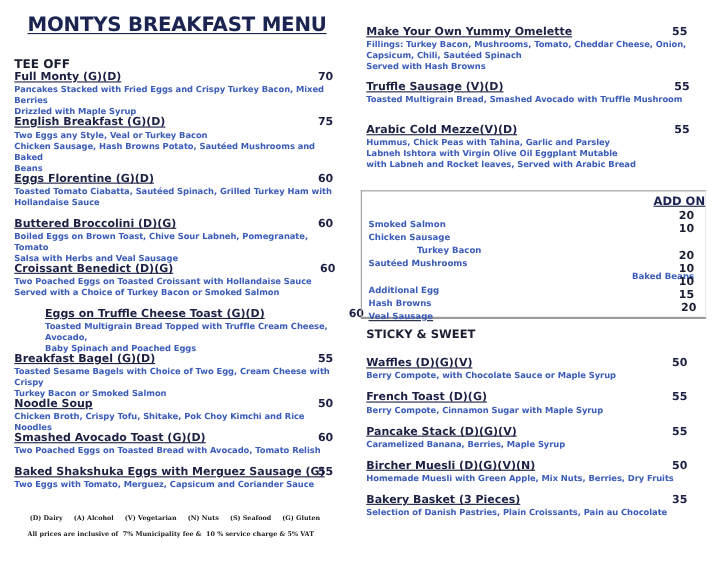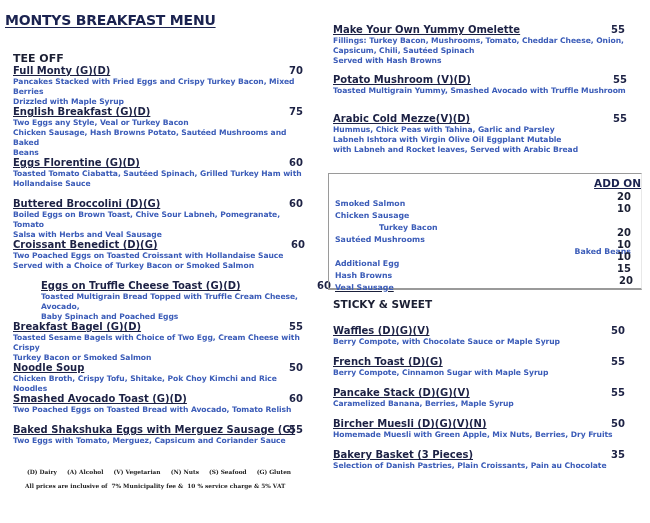--- a/index.html
+++ b/index.html
@@ -1,20 +1,20 @@
 <!DOCTYPE html>
 <html><head>
 <meta charset="utf-8">
 <style>
   * { box-sizing: border-box; margin: 0; padding: 0; }
   html, body { width: 650px; height: 523px; background: #ffffff; overflow: hidden; }
   body { position: relative; font-family: "DejaVu Sans", sans-serif; color: #1a1f3a; }
   .title {
-    position: absolute; left: 5px; top: 12px;
-    font-size: 14px; font-weight: bold; color: #1b2350;
+    position: absolute; left: 25px; top: 12px;
+    font-size: 18px; font-weight: bold; color: #1b2350;
     text-decoration: underline; text-decoration-thickness: 1px; text-underline-offset: 2px;
     letter-spacing: -0.2px;
   }
   .section-head {
     position: absolute; font-size: 11px; font-weight: bold; color: #1b1f33;
   }
   .item { position: absolute; width: 295px; }
   .item-name {
     font-size: 10px; font-weight: bold; color: #1c2144;
     text-decoration: underline; text-underline-offset: 1px;
@@ -117,23 +117,23 @@
 <div class="footnote">All prices are inclusive of  7% Municipality fee &amp;  10 % service charge &amp; 5% VAT</div>
 
 <div class="item" style="left:333px;top:24px;">
   <span class="item-name">Make Your Own Yummy Omelette</span>
   <span class="item-price" style="left:278px;">55</span>
   <div class="item-desc">Fillings: Turkey Bacon, Mushrooms, Tomato, Cheddar Cheese, Onion,
 Capsicum, Chili, Sautéed Spinach
 Served with Hash Browns</div>
 </div>
 <div class="item" style="left:333px;top:74px;">
-  <span class="item-name">Potato Mushroom (V)(D)</span>
+  <span class="item-name">Truffle Sausage (V)(D)</span>
   <span class="item-price" style="left:280px;">55</span>
-  <div class="item-desc">Toasted Multigrain Yummy, Smashed Avocado with Truffle Mushroom</div>
+  <div class="item-desc">Toasted Multigrain Bread, Smashed Avocado with Truffle Mushroom</div>
 </div>
 <div class="item" style="left:333px;top:113px;">
   <span class="item-name">Arabic Cold Mezze(V)(D)</span>
   <span class="item-price" style="left:280px;">55</span>
   <div class="item-desc">Hummus, Chick Peas with Tahina, Garlic and Parsley
 Labneh Ishtora with Virgin Olive Oil Eggplant Mutable
 with Labneh and Rocket leaves, Served with Arabic Bread</div>
 </div>
 
 <div class="addon-box">

